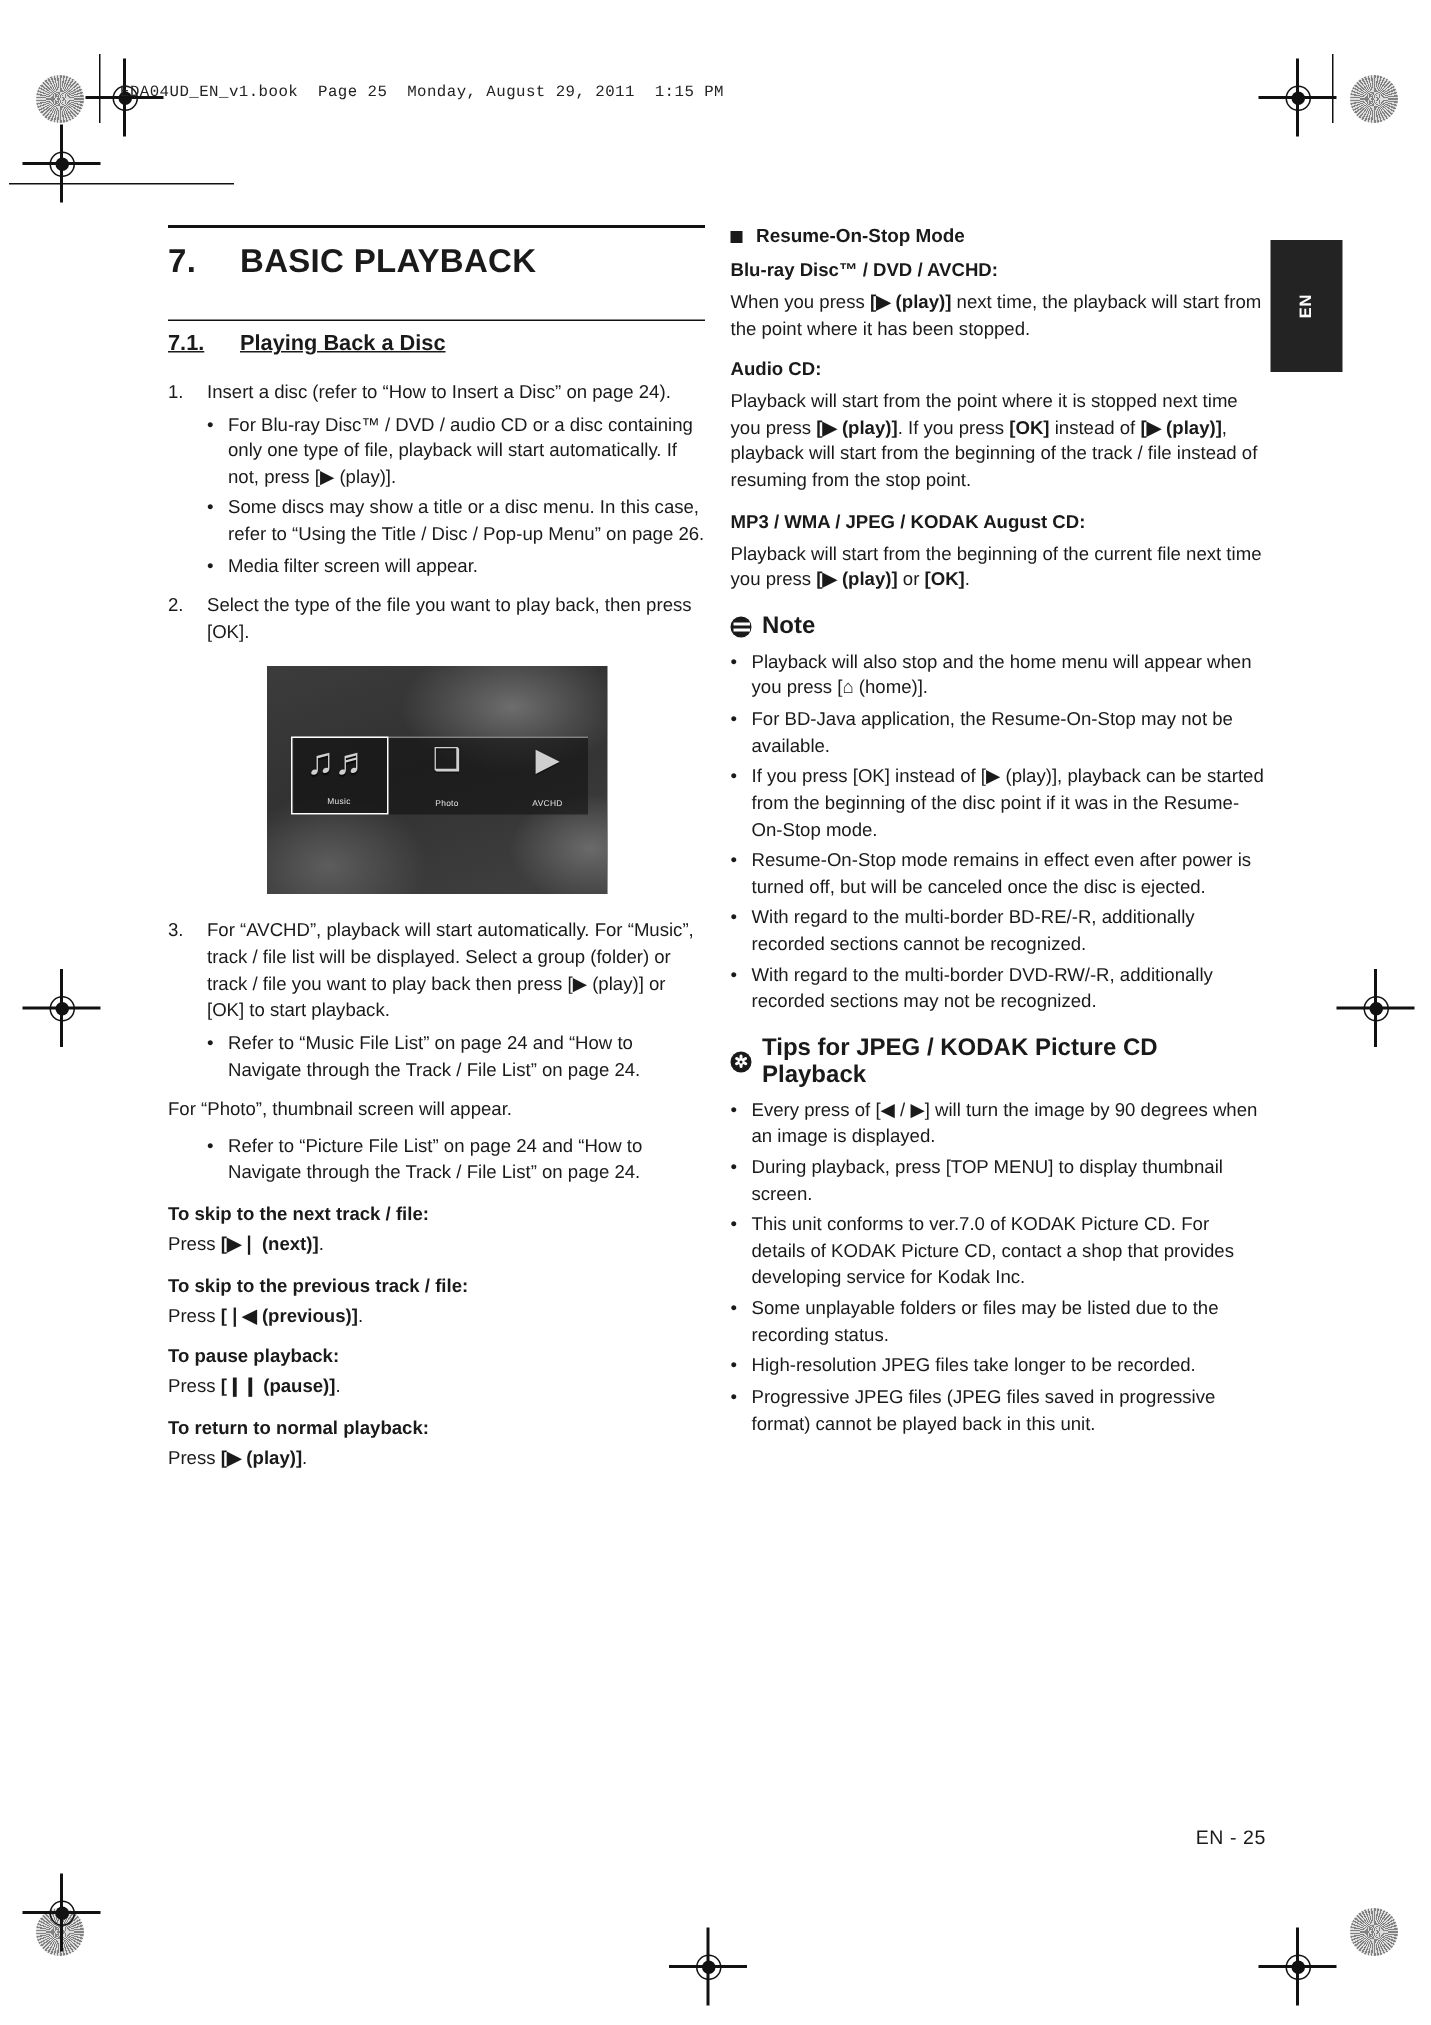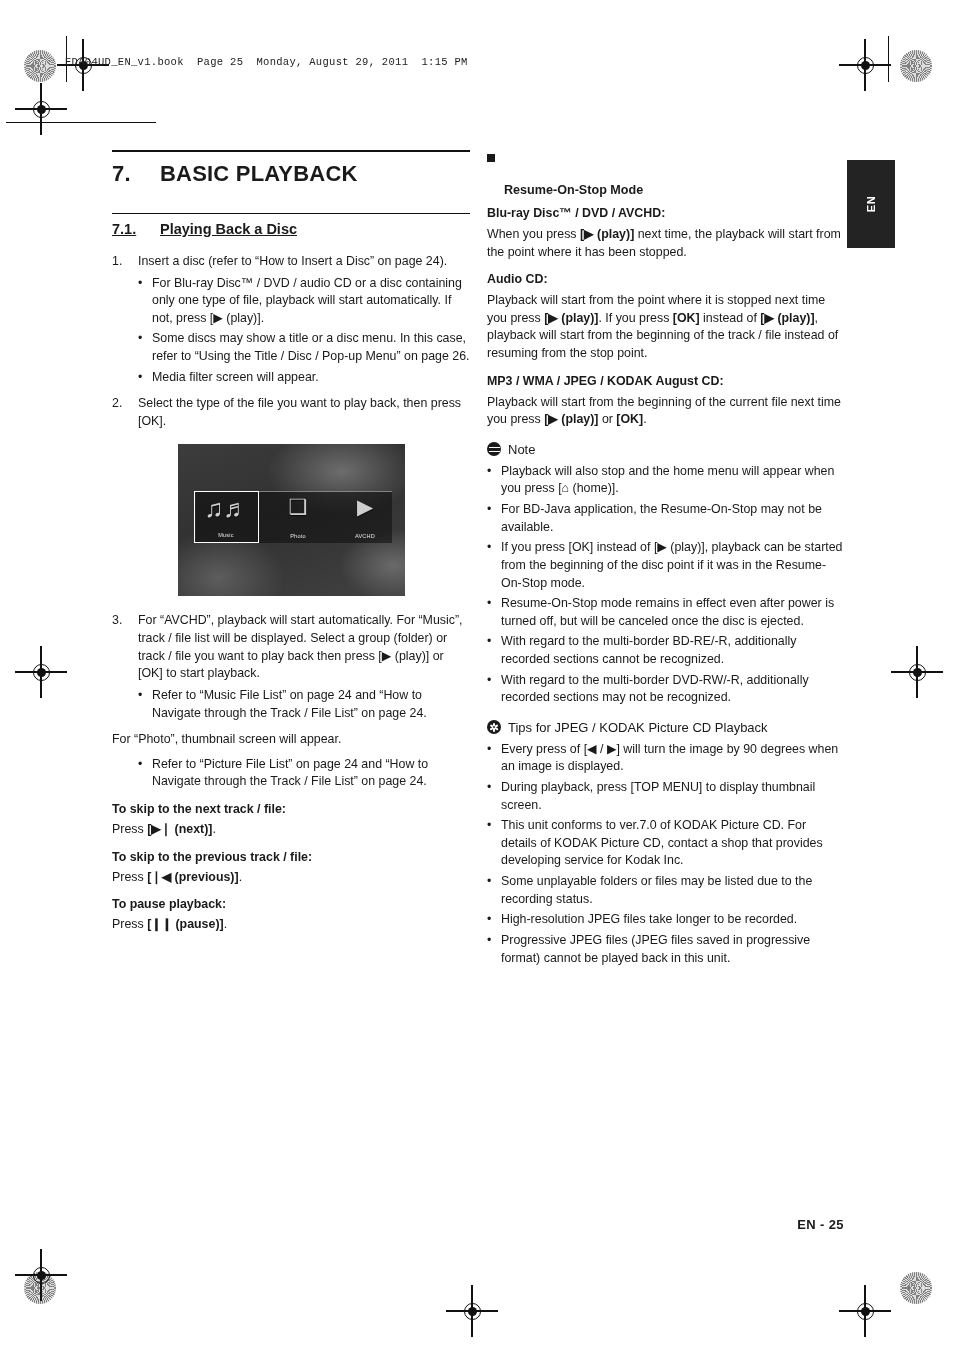--- a/index.html
+++ b/index.html
@@ -33,21 +33,21 @@
   .halftone {
     width:32px; height:32px; border-radius:50%;
     background:
       repeating-conic-gradient(#6b6b6b 0deg 4deg, #d8d8d8 4deg 8deg);
     opacity:.85;
   }
   .cropline { position:absolute; background:#111; }
 
   
   .file-header {
-    position:absolute; left:65px; top:56px;
+    position:absolute; left:80px; top:56px;
     font-family:"Liberation Mono", monospace;
     font-size:10.5px; letter-spacing:.3px; color:#222; white-space:pre;
   }
 
   .col { position:absolute; width:358px; }
   .col-left  { left:112px; top:150px; }
   .col-right { left:487px; top:150px; }
 
   
   .chapter {
@@ -122,24 +122,24 @@
   .tile-avchd { left:155px; }
   .glyph { font-size:25px; line-height:26px; color:#cfcfcf;
            text-shadow:0 1px 1px rgba(0,0,0,.8); }
   .glyph.small { font-size:21px; line-height:26px; }
 
   
   .blk-head { display:flex; gap:9px; align-items:flex-start; margin:0 0 9px 0; }
   .blk-head .sq {
     width:8px; height:8px; background:#1a1a1a; flex:none; margin-top:4px;
   }
-  .blk-head .t { font-size:12.6px; font-weight:bold;margin-top:33px; }
+  .blk-head .t { font-size:12.6px; font-weight:bold; }
 
   .icon-head { display:flex; gap:7px; align-items:center; margin:13px 0 6px 0; }
-  .icon-head .t { font-size:13px; font-weight:normal; }
+  .icon-head .t { font-size:16px; font-weight:bold; }
 
   .ic-note {
     width:14px; height:14px; border-radius:50%; background:#1a1a1a; flex:none;
     position:relative;
   }
   .ic-note:before, .ic-note:after {
     content:""; position:absolute; left:1.5px; right:1.5px; height:1.6px; background:#fff;
   }
   .ic-note:before { top:4.4px; }
   .ic-note:after  { top:8.2px; }
@@ -166,21 +166,21 @@
     background:#232323; color:#fff;
     display:flex; align-items:center; justify-content:center;
   }
   .side-tab span {
     transform:rotate(-90deg); font-size:11px; font-weight:bold; letter-spacing:.6px;
   }
 
   
   .footer {
     position:absolute; right:110px; bottom:118px;
-    font-size:13px; font-weight:bold; letter-spacing:.4px;
+    font-size:13px; font-weight:normal; letter-spacing:.4px;
   }
 </style>
 </head>
 <body>
 
 <div class="mark halftone" style="left:24px;top:50px;"></div>
 <div class="mark halftone" style="left:900px;top:50px;"></div>
 <div class="mark halftone" style="left:24px;top:1272px;"></div>
 <div class="mark halftone" style="left:900px;top:1272px;"></div>
 
@@ -309,20 +309,24 @@
   <div>
     <div class="sub-head">To skip to the previous track / file:</div>
     <p class="para"><span>Press </span><b>[❘◀ (previous)]</b><span>.</span></p>
   </div>
 
   <div>
     <div class="sub-head">To pause playback:</div>
     <p class="para"><span>Press </span><b>[❙❙ (pause)]</b><span>.</span></p>
   </div>
 
+  <div>
+    <div class="sub-head">To return to normal playback:</div>
+    <p class="para"><span>Press </span><b>[▶ (play)]</b><span>.</span></p>
+  </div>
 
 </div>
 
 <div class="col col-right">
 
   <div class="blk-head">
     <span class="sq"></span>
     <span class="t">Resume-On-Stop Mode</span>
   </div>
 

